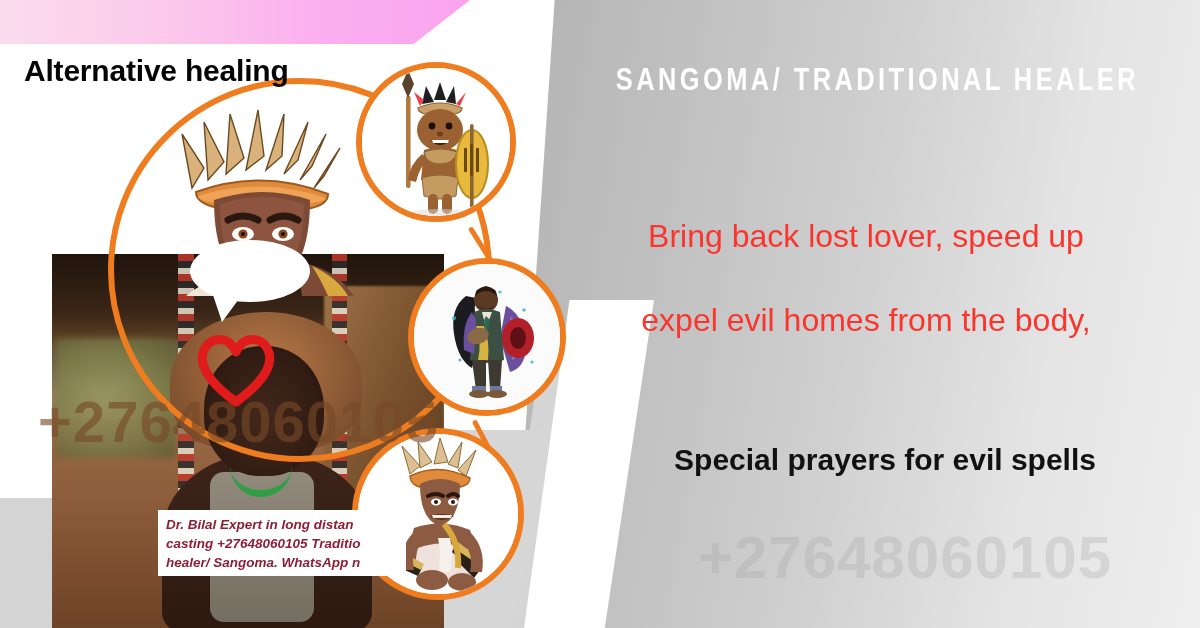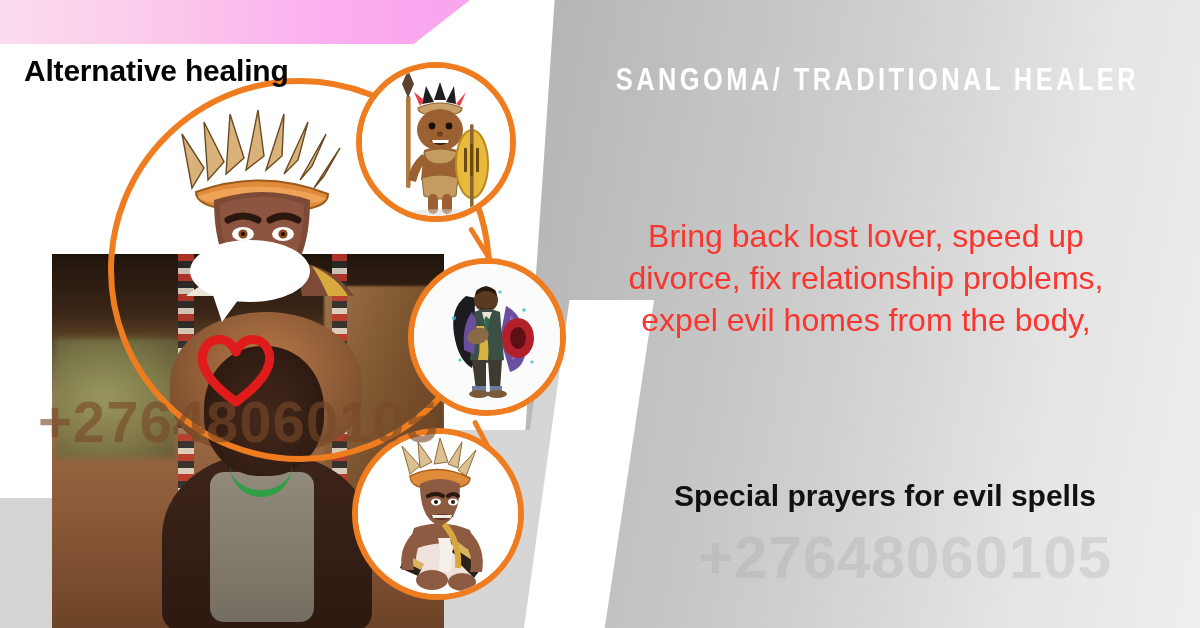--- a/index.html
+++ b/index.html
@@ -70,21 +70,21 @@
     line-height:1;
   }
   .services{
     position:absolute;left:546px;top:215px;width:640px;
     text-align:center;color:#f9352e;
     font-size:32px;font-weight:normal;line-height:1.32;
   }
   .prayers{
     position:absolute;left:600px;top:440px;width:570px;
     text-align:center;color:#111111;
-    font-size:30px;font-weight:bold;line-height:1.3;margin-top:36px;
+    font-size:30px;font-weight:bold;line-height:1.3;
   }
   .watermark-right{
     position:absolute;left:620px;top:523px;width:570px;
     text-align:center;
     color:rgba(160,160,160,.28);
     font-size:60px;font-weight:bold;letter-spacing:1px;
     white-space:nowrap;
   }
 
   
@@ -301,20 +301,25 @@
   <div class="speech-bubble"></div>
 
   <div class="heart">
     <svg width="86" height="78" viewBox="0 0 86 78">
       <path d="M43 72 C10 48 5 30 12 18 C19 6 36 6 43 22 C50 6 67 6 74 18 C81 30 76 48 43 72 Z" fill="none" stroke="#e01b1b" stroke-width="9" stroke-linejoin="round"></path>
     </svg>
   </div>
 
   <div class="watermark-photo">+27648060105</div>
 
+  <div class="caption">
+    <div class="caption-text">Dr. Bilal Expert in long distan</div>
+    <div class="caption-text">casting +27648060105 Traditio</div>
+    <div class="caption-text">healer/ Sangoma. WhatsApp n</div>
+  </div>
 
   <div class="bubble bubble-1">
     <svg width="148" height="148" viewBox="0 0 148 148">
       <rect width="148" height="148" fill="#ffffff"></rect>
 
       <rect x="44" y="28" width="4.6" height="92" fill="#b07a3e" rx="2"></rect>
       <path d="M46 30 L40 16 L46 2 L52 16 Z" fill="#5c4330"></path>
 
       <path d="M60 36 L64 18 L72 34 Z" fill="#1f1f1f"></path>
       <path d="M72 32 L78 14 L84 32 Z" fill="#1f1f1f"></path>
@@ -442,21 +447,21 @@
 
       <ellipse cx="74" cy="146" rx="16" ry="10" fill="#8d5a42"></ellipse>
       <ellipse cx="104" cy="148" rx="14" ry="9" fill="#8d5a42"></ellipse>
     </svg>
   </div>
 
   <div class="kicker">SANGOMA/ TRADITIONAL HEALER</div>
 
   <div class="services">
     <span>Bring back lost lover, speed up</span><br>
-    <span>divorce, fix relationship problems,</span><br>
+    <br>
     <span>expel evil homes from the body,</span><br>
   </div>
 
   <div class="prayers">
     <span>Special prayers for  evil spells</span><br>
   </div>
 
   <div class="watermark-right">+27648060105</div>
 
 </div>

